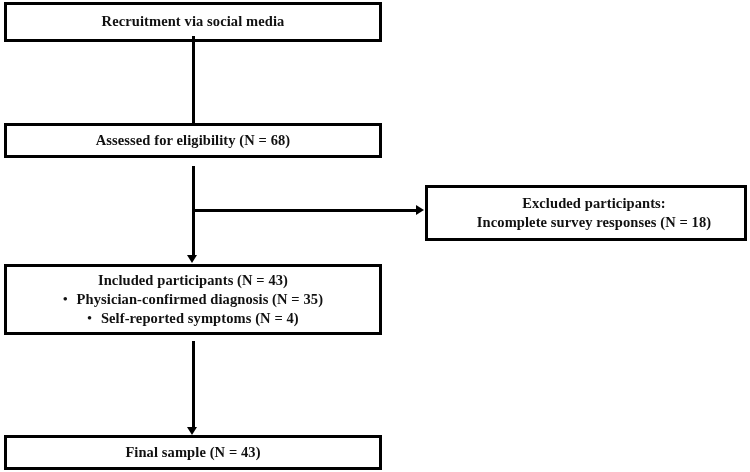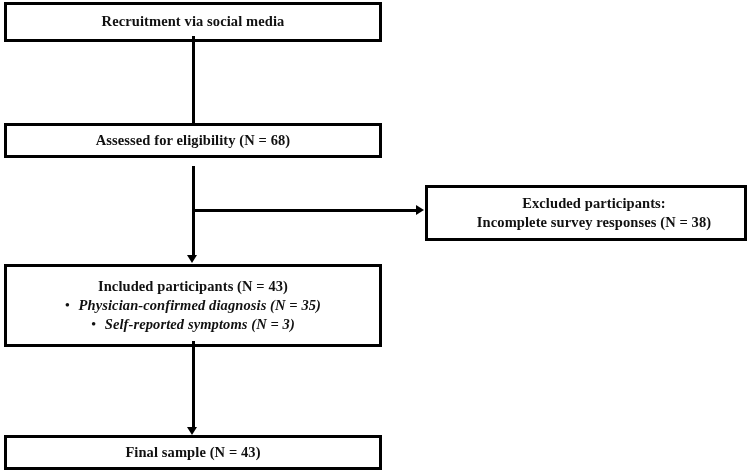--- a/index.html
+++ b/index.html
@@ -36,28 +36,27 @@
     letter-spacing: 0.1px;
   }
   .node .line {
     display: block;
     white-space: nowrap;
   }
 
   #node-recruitment { left: 4px;   top: 2px;   width: 378px; height: 40px; }
   #node-assessed    { left: 4px;   top: 123px; width: 378px; height: 35px; }
   #node-excluded    { left: 425px; top: 185px; width: 322px; height: 56px; padding-left: 16px; }
-  #node-included    { left: 4px;   top: 264px; width: 378px; height: 83px; }
+  #node-included    { left: 4px;   top: 264px; width: 378px; height: 71px; }
   #node-final       { left: 4px;   top: 435px; width: 378px; height: 35px; }
 
   
   .bullet-line {
     display: block;
     white-space: nowrap;
-    font-style: italic;
   }
   .bullet-dot {
     display: inline-block;
     margin-right: 9px;
     font-size: 13px;
     line-height: 1;
     vertical-align: 1px;
   }
 
   
@@ -123,27 +122,27 @@
   </div>
 
   <div class="vline" id="conn-assessed-included-stem"></div>
   <div class="arrow-down" id="conn-assessed-included-head"></div>
 
   <div class="hline" id="conn-branch-excluded-line"></div>
   <div class="arrow-right" id="conn-branch-excluded-head"></div>
 
   <div class="node" id="node-excluded">
     <span class="line">Excluded participants:</span>
-    <span class="line">Incomplete survey responses (N = 38)</span>
+    <span class="line">Incomplete survey responses (N = 18)</span>
   </div>
 
   <div class="node" id="node-included">
     <span class="line">Included participants (N = 43)</span>
     <span class="bullet-line"><span class="bullet-dot">•</span><span>Physician-confirmed diagnosis (N = 35)</span></span>
-    <span class="bullet-line"><span class="bullet-dot">•</span><span>Self-reported symptoms (N = 3)</span></span>
+    <span class="bullet-line"><span class="bullet-dot">•</span><span>Self-reported symptoms (N = 4)</span></span>
   </div>
 
   <div class="vline" id="conn-included-final-stem"></div>
   <div class="arrow-down" id="conn-included-final-head"></div>
 
   <div class="node" id="node-final">
     <span class="line">Final sample (N = 43)</span>
   </div>
 
 </div>

